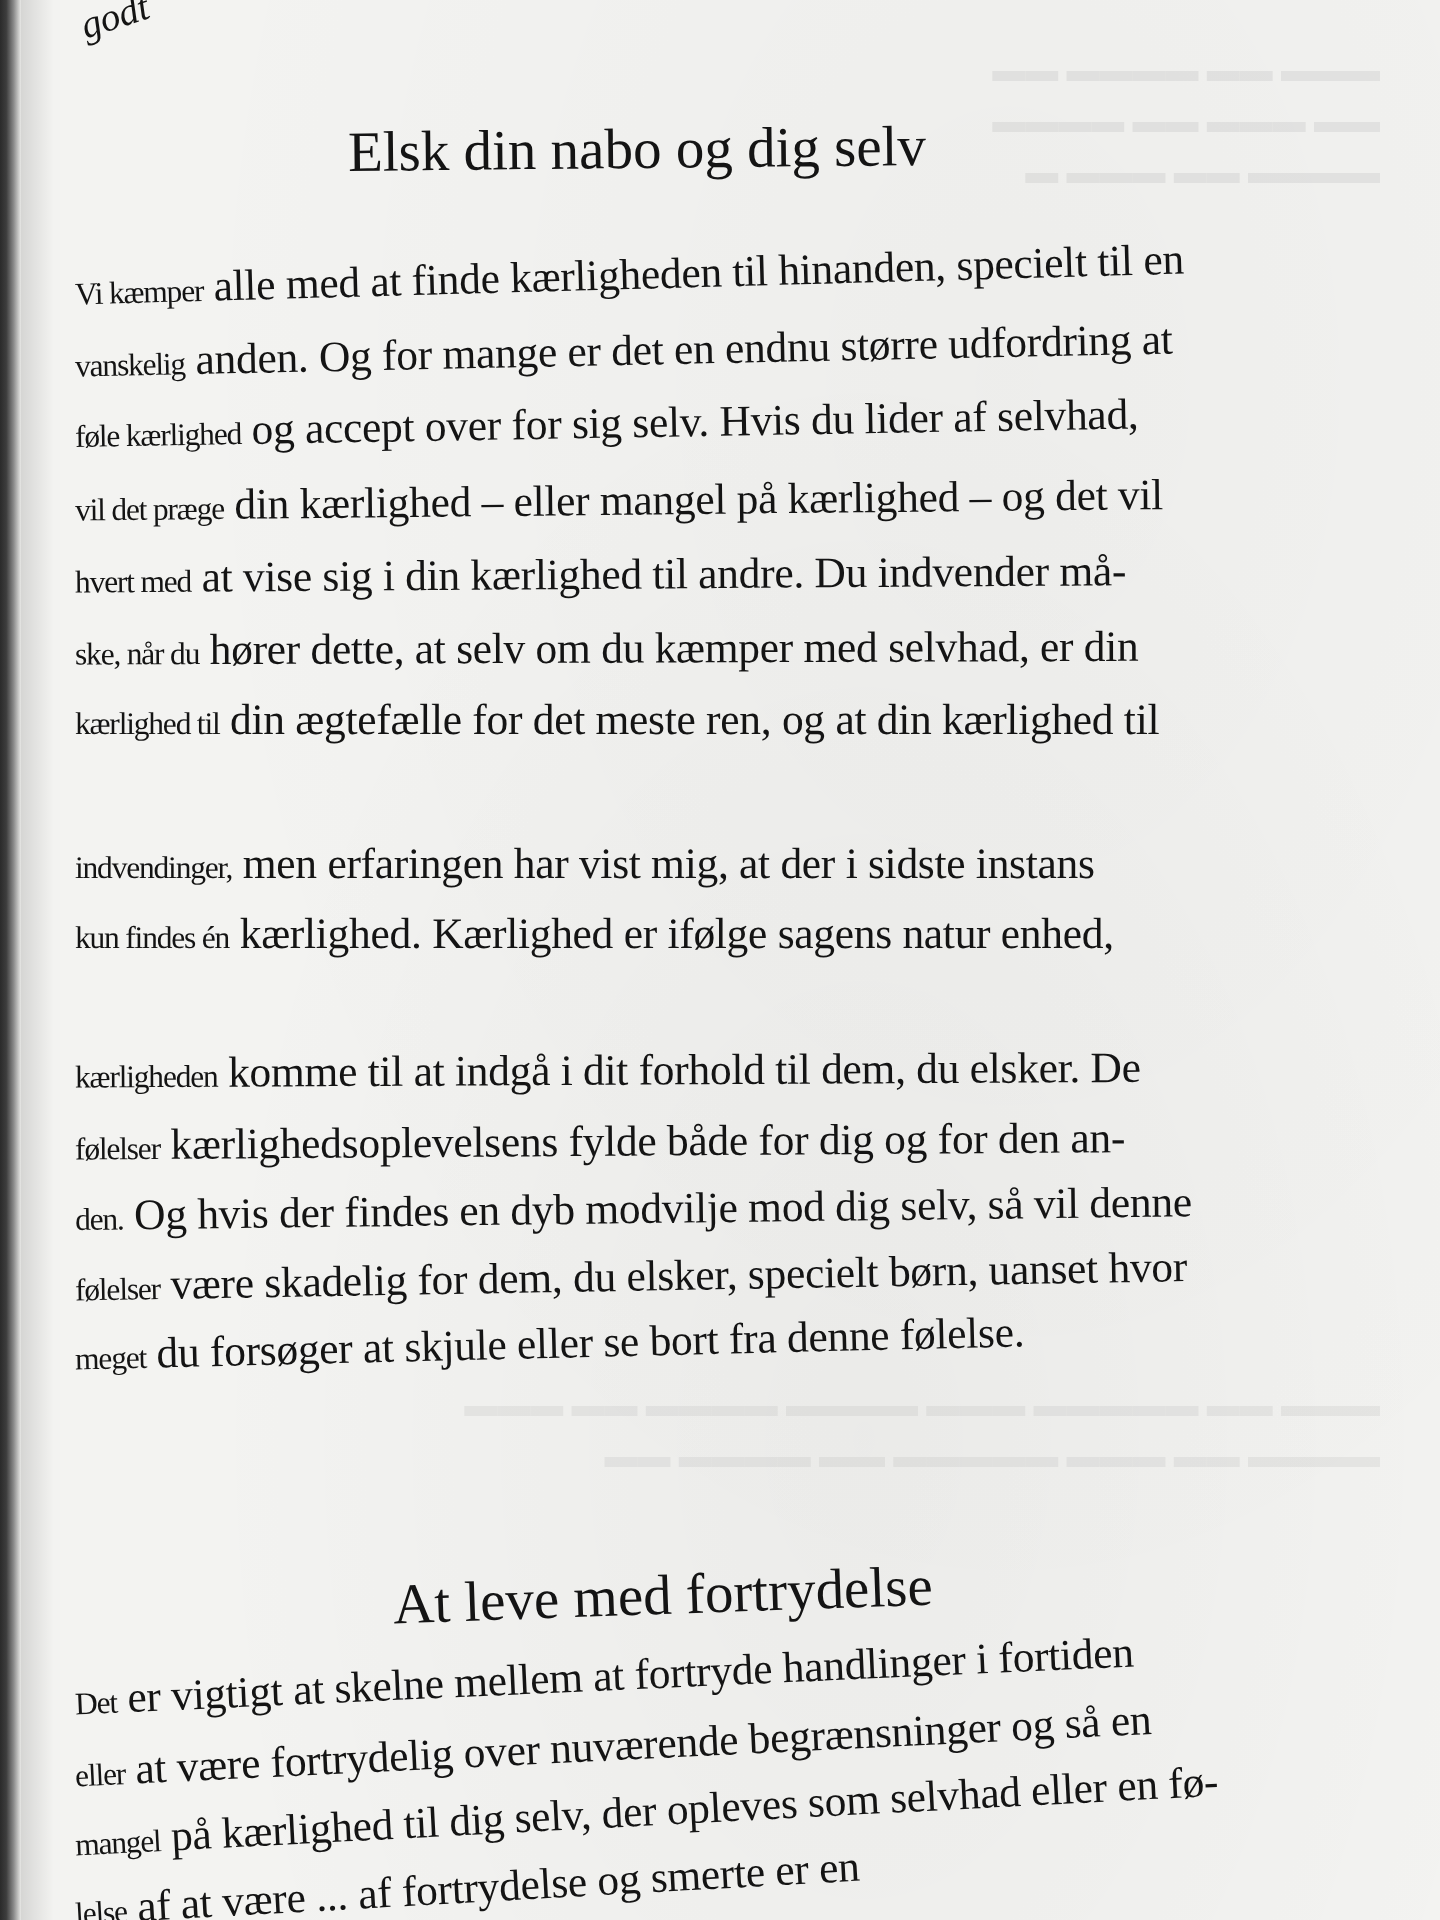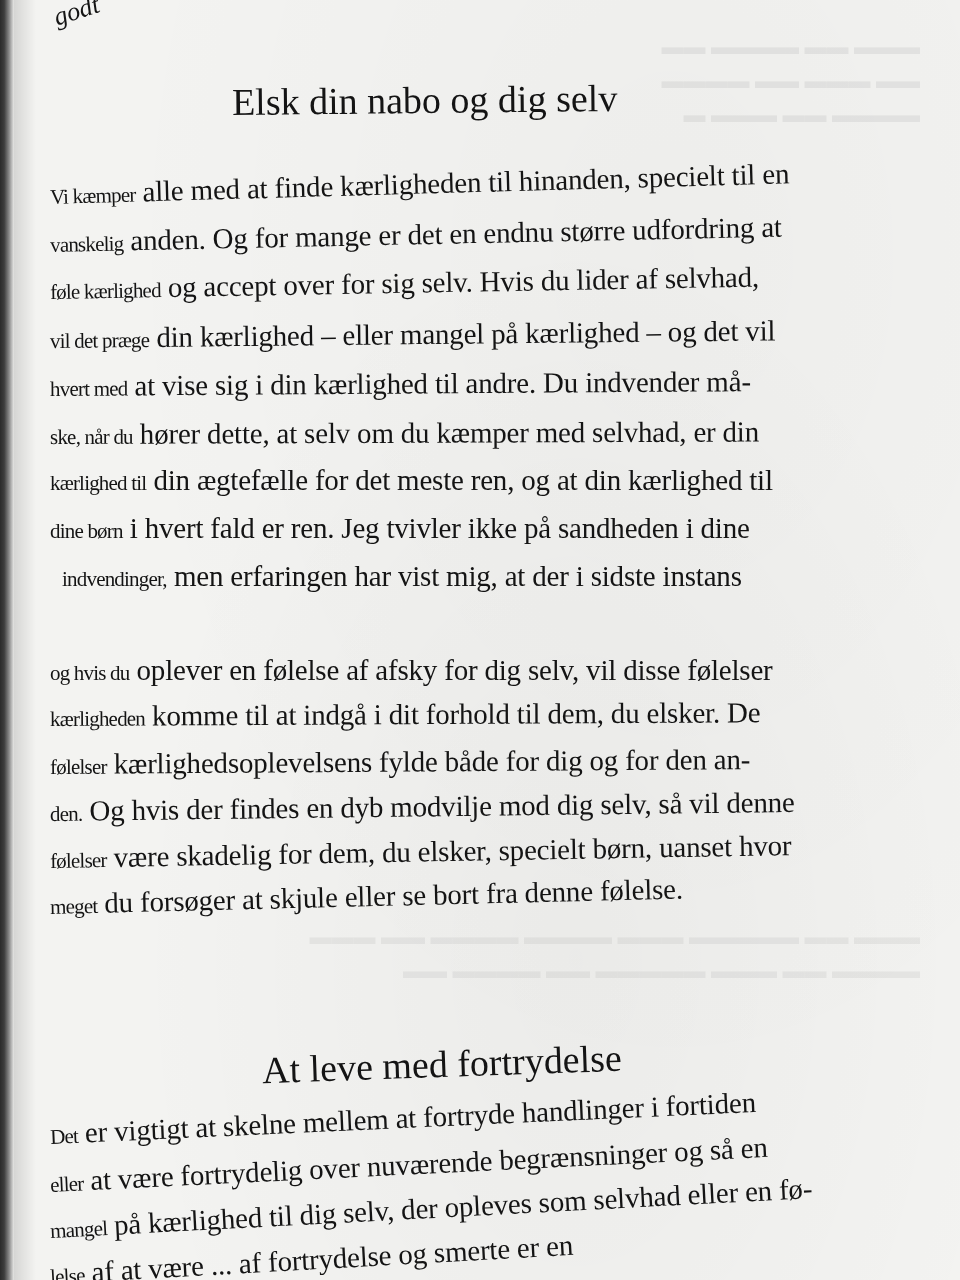--- a/index.html
+++ b/index.html
@@ -61,23 +61,22 @@
 
   <h1 class="heading h1">Elsk din nabo og dig selv</h1>
 
   <div class="line" style="top:178px; transform: rotate(-1.6deg);"><span class="lead">Vi kæmper</span><span> alle med at finde kærligheden til hinanden, specielt til en</span></div>
   <div class="line" style="top:226px; transform: rotate(-1.2deg);"><span class="lead">vanskelig</span><span> anden. Og for mange er det en endnu større udfordring at</span></div>
   <div class="line" style="top:273px; transform: rotate(-1.0deg);"><span class="lead">føle kærlighed</span><span> og accept over for sig selv. Hvis du lider af selvhad,</span></div>
   <div class="line" style="top:322px; transform: rotate(-0.6deg);"><span class="lead">vil det præge</span><span> din kærlighed – eller mangel på kærlighed – og det vil</span></div>
   <div class="line" style="top:370px; transform: rotate(-0.4deg);"><span class="lead">hvert med</span><span> at vise sig i din kærlighed til andre. Du indvender må-</span></div>
   <div class="line" style="top:418px; transform: rotate(-0.2deg);"><span class="lead">ske, når du</span><span> hører dette, at selv om du kæmper med selvhad, er din</span></div>
   <div class="line" style="top:464px;font-family:Liberation Serif, serif;"><span class="lead">kærlighed til</span><span> din ægtefælle for det meste ren, og at din kærlighed til</span></div>
-  <div class="line" style="top:512px;"><span class="lead">dine børn</span><span> i hvert fald er ren. Jeg tvivler ikke på sandheden i dine</span></div>
-  <div class="line" style="top:560px;margin-left:12px;"><span class="lead">indvendinger,</span><span> men erfaringen har vist mig, at der i sidste instans</span></div>
-  <div class="line" style="top:654px;"><span class="lead">og hvis du</span><span> oplever en følelse af afsky for dig selv, vil disse følelser</span></div>
+  <div class="line" style="top:560px;"><span class="lead">indvendinger,</span><span> men erfaringen har vist mig, at der i sidste instans</span></div>
+  <div class="line" style="top:607px;"><span class="lead">kun findes én</span><span> kærlighed. Kærlighed er ifølge sagens natur enhed,</span></div>
   <div class="line" style="top:700px; transform: rotate(-0.3deg);"><span class="lead">kærligheden</span><span> komme til at indgå i dit forhold til dem, du elsker. De</span></div>
   <div class="line" style="top:748px; transform: rotate(-0.4deg);"><span class="lead">følelser</span><span> kærlighedsoplevelsens fylde både for dig og for den an-</span></div>
   <div class="line" style="top:795px; transform: rotate(-0.7deg);"><span class="lead">den.</span><span> Og hvis der findes en dyb modvilje mod dig selv, så vil denne</span></div>
   <div class="line" style="top:842px; transform: rotate(-1.0deg);"><span class="lead">følelser</span><span> være skadelig for dem, du elsker, specielt børn, uanset hvor</span></div>
   <div class="line" style="top:888px; transform: rotate(-1.4deg);"><span class="lead">meget</span><span> du forsøger at skjule eller se bort fra denne følelse.</span></div>
 
   <h2 class="heading h2">At leve med fortrydelse</h2>
 
   <div class="line" style="top:1118px; transform: rotate(-2.6deg);"><span class="lead">Det</span><span> er vigtigt at skelne mellem at fortryde handlinger i fortiden</span></div>
   <div class="line" style="top:1166px; transform: rotate(-2.8deg);"><span class="lead">eller</span><span> at være fortrydelig over nuværende begrænsninger og så en</span></div>

